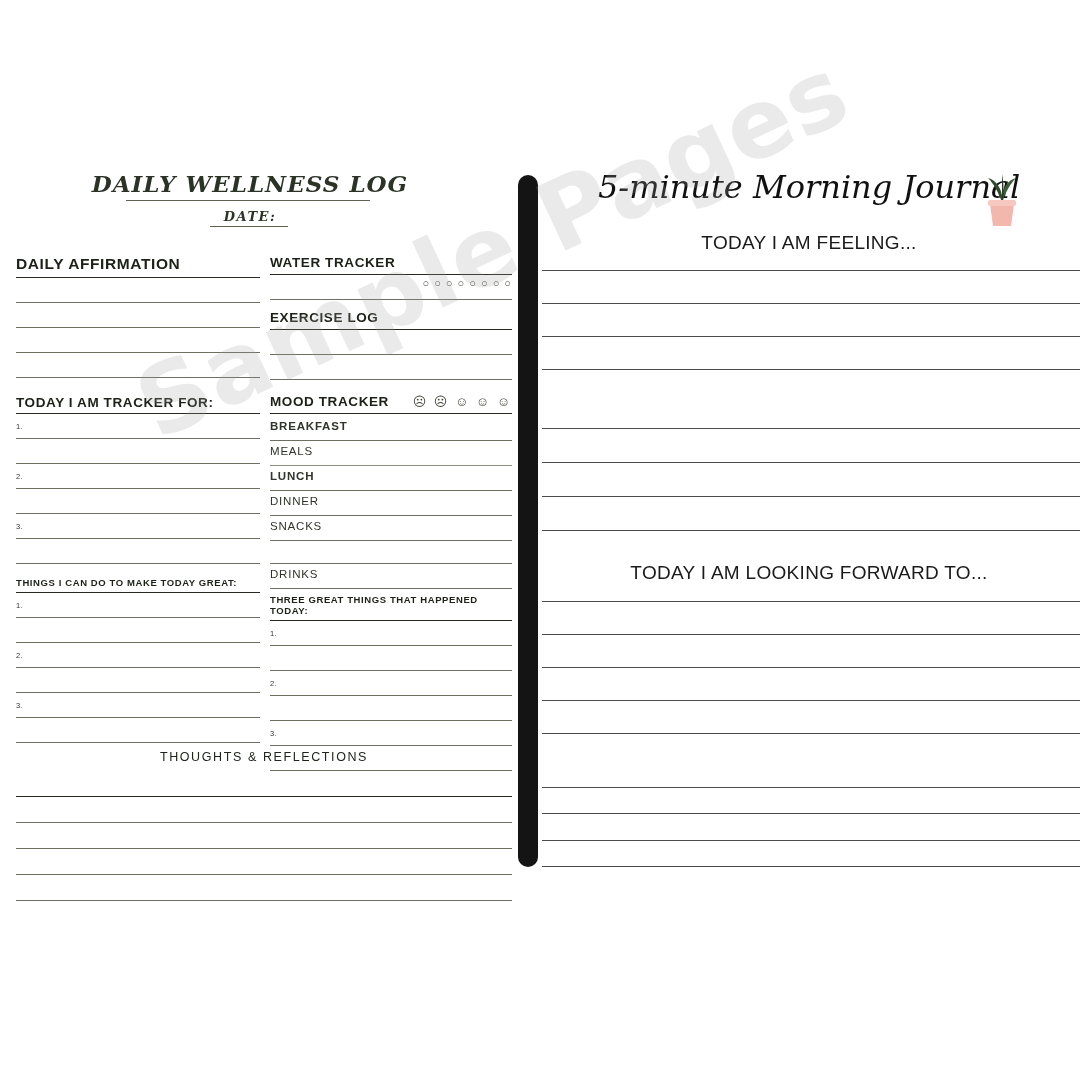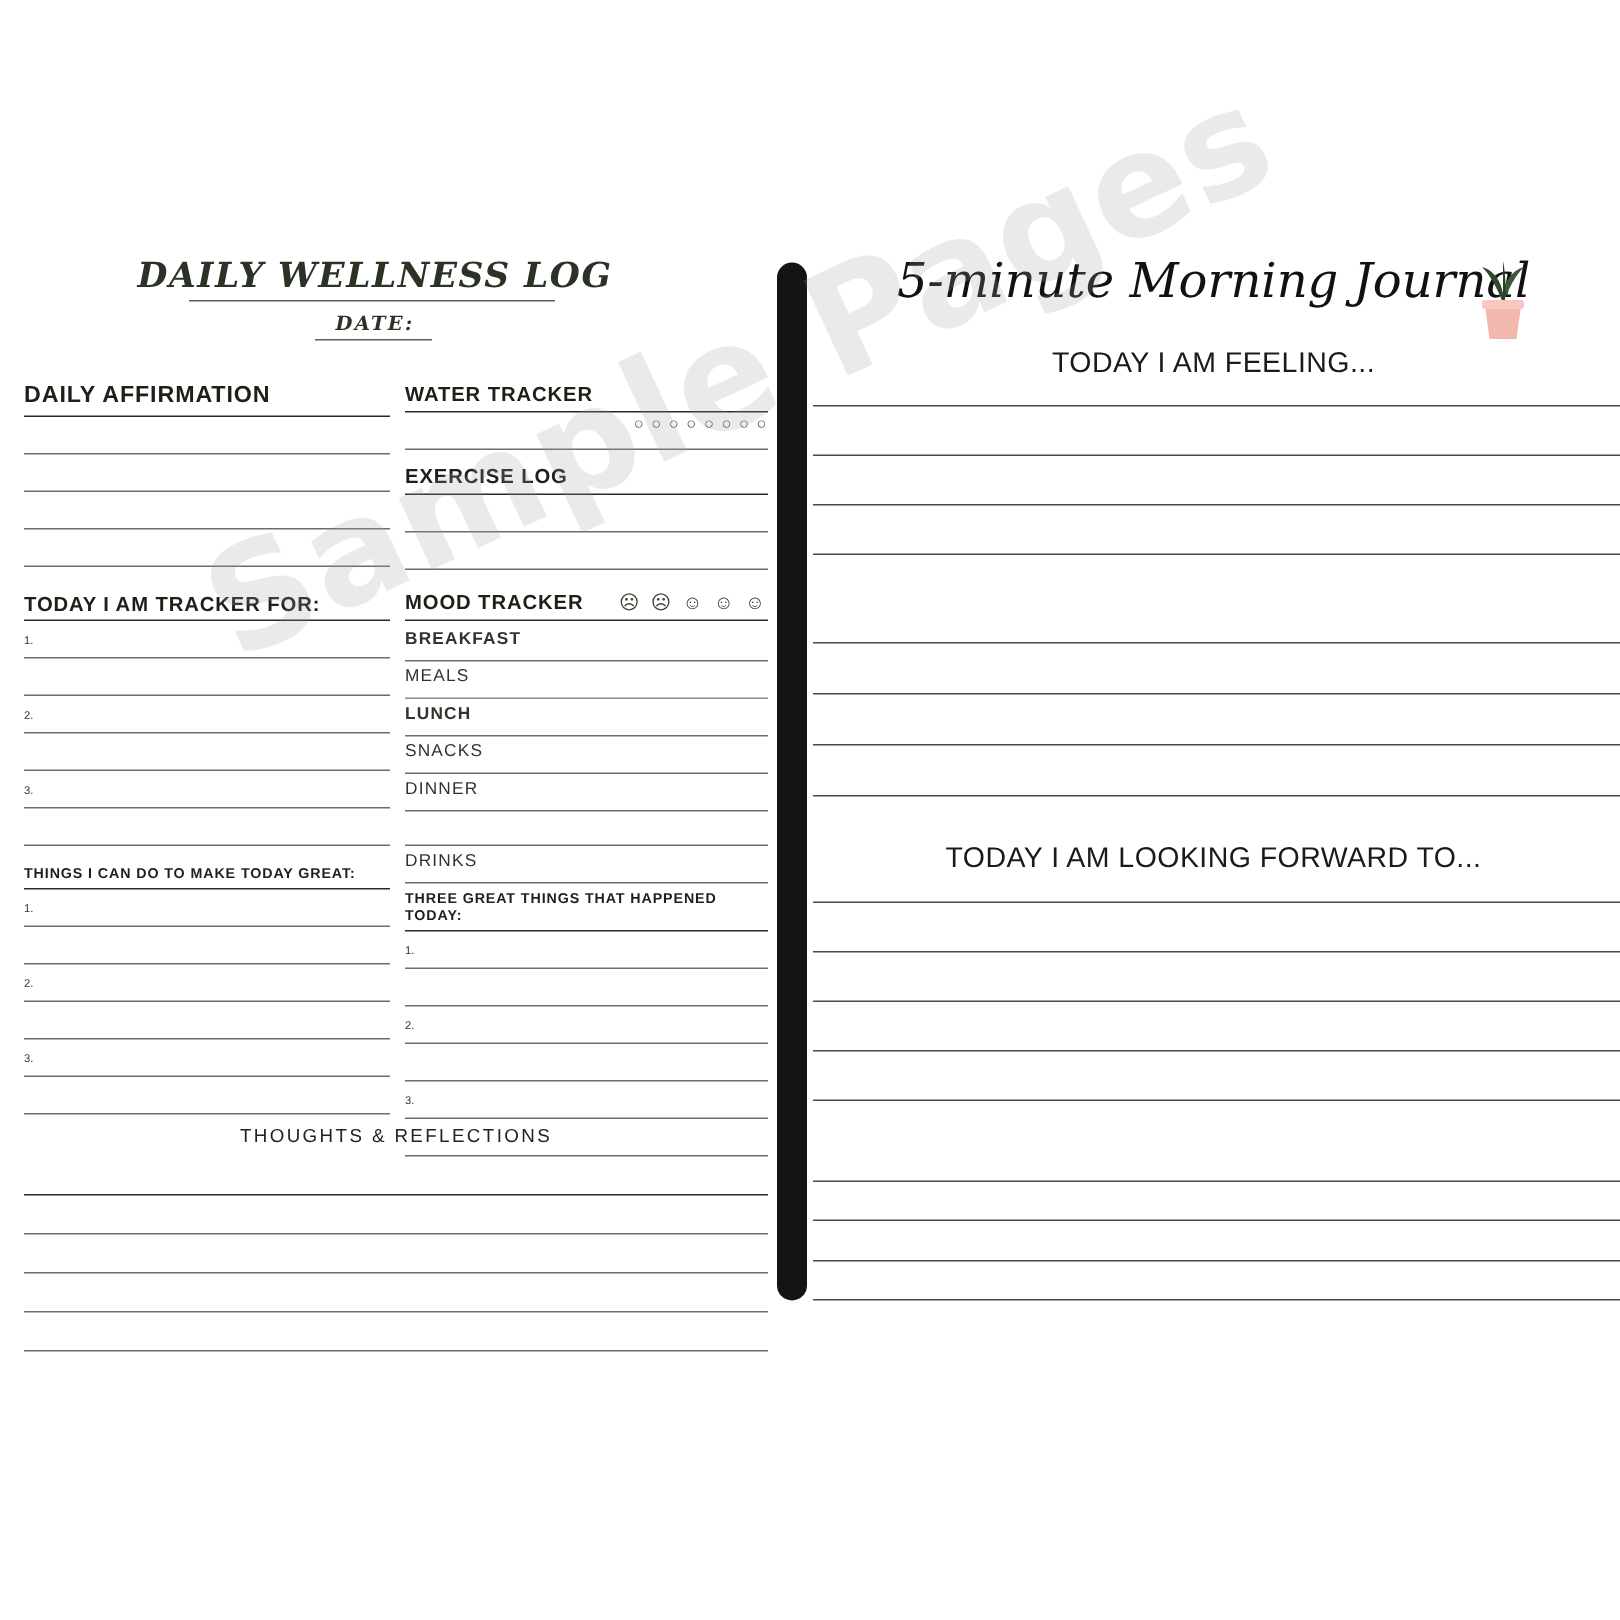--- a/index.html
+++ b/index.html
@@ -332,25 +332,25 @@
       </div>
       <div class="meal-row">
         <span class="lbl">MEALS</span>
         <span class="rule rule-thin"></span>
       </div>
       <div class="meal-row">
         <span class="lbl bold">LUNCH</span>
         <span class="rule"></span>
       </div>
       <div class="meal-row">
+        <span class="lbl">DINNER</span>
+        <span class="rule"></span>
+      </div>
+      <div class="meal-row">
         <span class="lbl">SNACKS</span>
-        <span class="rule"></span>
-      </div>
-      <div class="meal-row">
-        <span class="lbl">DINNER</span>
         <span class="rule"></span>
       </div>
       <div class="rule" style="margin-top:22px;"></div>
       <div class="meal-row">
         <span class="lbl">DRINKS</span>
         <span class="rule"></span>
       </div>
     </div>
 
     <div style="margin-top:6px;">

